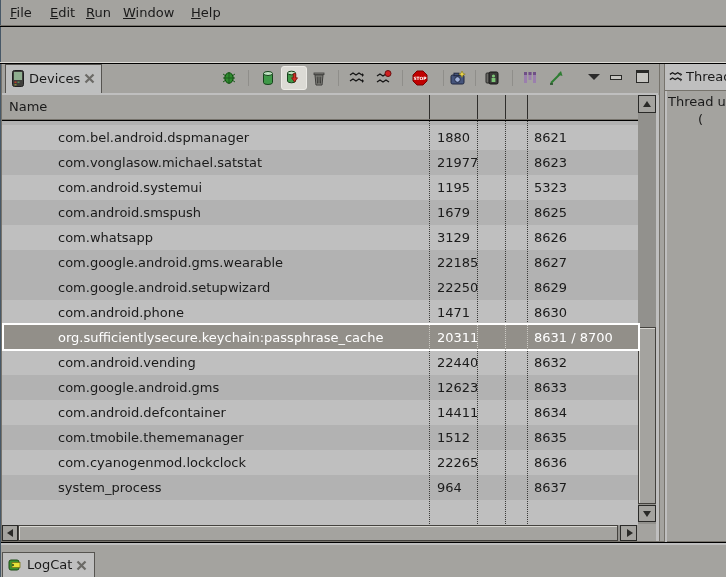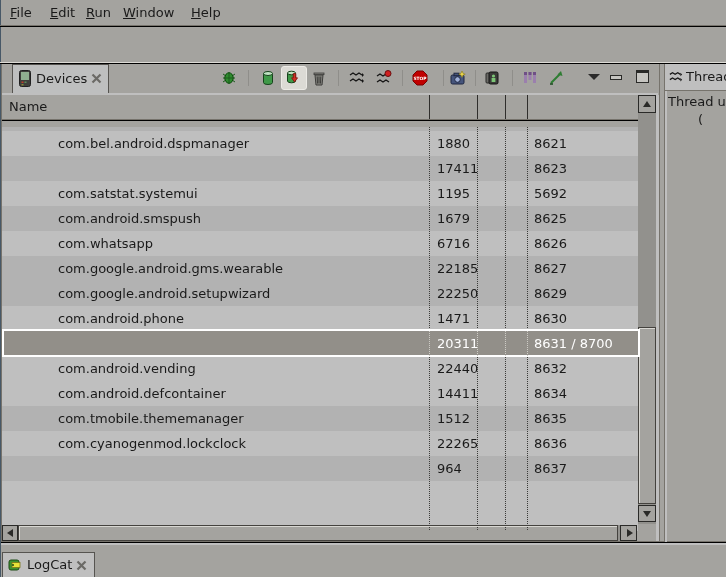--- a/index.html
+++ b/index.html
@@ -18,36 +18,36 @@
   #hl-line { left:0; top:62px; width:726px; height:1px; background:#dcdad5; }
   #bk-line { left:0; top:63px; width:726px; height:1px; background:#000; }
   
   #lp-bg { left:2px; top:64px; width:656px; height:477px; background:#a4a39f; }
   #lp-bl { left:1px; top:64px; width:1px; height:478px; background:#76736c; }
   #lp-br { left:659px; top:64px; width:1px; height:478px; background:#76736c; }
   #pb-line1 { left:1px; top:541px; width:725px; height:1px; background:#76736c; }
   #pb-line2 { left:1px; top:542px; width:725px; height:1px; background:#000; }
   #pb-line3 { left:1px; top:543px; width:725px; height:2px; background:#bfbfbf; }
   
-  #devices-tab { left:12px; top:64px; width:97px; height:29px; background:#bebfbf; border:1px solid #565450; border-bottom:none; }
+  #devices-tab { left:5px; top:64px; width:97px; height:29px; background:#bebfbf; border:1px solid #565450; border-bottom:none; }
   #devices-tab .lbl { position:absolute; left:23px; top:0; height:27px; line-height:27px; }
   
   .tbsep { position:absolute; top:70px; width:1px; height:16px; background:#8f8e8a; }
   .icon16 { position:absolute; top:70px; width:16px; height:16px; }
   #hprof-box { left:281px; top:66px; width:26px; height:24px; background:#dcdad5; border:1px solid #eceae6; border-radius:3px; }
   
   #lp-strip { left:2px; top:93px; width:656px; height:2px; background:#bfbfbf; }
   
   #thead { left:2px; top:95px; width:635px; height:24px; background:#a4a39f; }
   #thead .name { position:absolute; left:7px; top:0; height:24px; line-height:24px; }
   .hv { position:absolute; top:95px; width:1px; height:24px; background:#2f2e2c; }
   #th-line1 { left:2px; top:119px; width:636px; height:1px; background:#76736c; }
   #th-line2 { left:2px; top:120px; width:636px; height:1px; background:#000; }
   
-  #rows { left:2px; top:121px; width:636px; height:404px; background:#bfbfbf;margin-top:6px; }
+  #rows { left:2px; top:121px; width:636px; height:404px; background:#bfbfbf; }
   #row-sliver { width:636px; height:4px; background:#b2b2b2; }
   .row { position:relative; width:636px; height:25px; }
   .row.even { background:#bfbfbf; }
   .row.odd { background:#b2b2b2; }
   .row span { position:absolute; top:0; height:25px; line-height:25px; white-space:nowrap; }
   .row .c-name { left:56px; }
   .row .c-pid { left:435px; }
   .row .c-port { left:532px; }
   .row.sel { background:#928f89; color:#ffffff; z-index:3; }
   .row.sel::after { content:''; position:absolute; left:0; right:-2px; top:-2px; bottom:-1px; border:2px solid #ffffff; pointer-events:none; }
@@ -210,82 +210,90 @@
 
 <div id="rows" class="abs">
   <div id="row-sliver"></div>
   <div id="rows-list">
       <div class="row even">
         <span class="c-name">com.bel.android.dspmanager</span>
         <span class="c-pid">1880</span>
         <span class="c-port">8621</span>
       </div>
       <div class="row odd">
-        <span class="c-pid">17411</span>
+        <span class="c-name">com.vonglasow.michael.satstat</span>
+        <span class="c-pid">21977</span>
         <span class="c-port">8623</span>
       </div>
       <div class="row even">
-        <span class="c-name">com.satstat.systemui</span>
+        <span class="c-name">com.android.systemui</span>
         <span class="c-pid">1195</span>
-        <span class="c-port">5692</span>
+        <span class="c-port">5323</span>
       </div>
       <div class="row odd">
         <span class="c-name">com.android.smspush</span>
         <span class="c-pid">1679</span>
         <span class="c-port">8625</span>
       </div>
       <div class="row even">
         <span class="c-name">com.whatsapp</span>
-        <span class="c-pid">6716</span>
+        <span class="c-pid">3129</span>
         <span class="c-port">8626</span>
       </div>
       <div class="row odd">
         <span class="c-name">com.google.android.gms.wearable</span>
         <span class="c-pid">22185</span>
         <span class="c-port">8627</span>
       </div>
       <div class="row odd">
         <span class="c-name">com.google.android.setupwizard</span>
         <span class="c-pid">22250</span>
         <span class="c-port">8629</span>
       </div>
       <div class="row even">
         <span class="c-name">com.android.phone</span>
         <span class="c-pid">1471</span>
         <span class="c-port">8630</span>
       </div>
       <div class="row odd sel">
+        <span class="c-name">org.sufficientlysecure.keychain:passphrase_cache</span>
         <span class="c-pid">20311</span>
         <span class="c-port">8631 / 8700</span>
         <i class="seldot" style="left:427px"></i>
         <i class="seldot" style="left:475px"></i>
         <i class="seldot" style="left:503px"></i>
         <i class="seldot" style="left:525px"></i>
       </div>
       <div class="row even">
         <span class="c-name">com.android.vending</span>
         <span class="c-pid">22440</span>
         <span class="c-port">8632</span>
       </div>
+      <div class="row odd">
+        <span class="c-name">com.google.android.gms</span>
+        <span class="c-pid">12623</span>
+        <span class="c-port">8633</span>
+      </div>
       <div class="row even">
         <span class="c-name">com.android.defcontainer</span>
         <span class="c-pid">14411</span>
         <span class="c-port">8634</span>
       </div>
       <div class="row odd">
         <span class="c-name">com.tmobile.thememanager</span>
         <span class="c-pid">1512</span>
         <span class="c-port">8635</span>
       </div>
       <div class="row even">
         <span class="c-name">com.cyanogenmod.lockclock</span>
         <span class="c-pid">22265</span>
         <span class="c-port">8636</span>
       </div>
       <div class="row odd">
+        <span class="c-name">system_process</span>
         <span class="c-pid">964</span>
         <span class="c-port">8637</span>
       </div>
     </div>
   <div class="dotline" style="left:427px"></div>
   <div class="dotline" style="left:475px"></div>
   <div class="dotline" style="left:503px"></div>
   <div class="dotline" style="left:525px"></div>
 </div>
 

